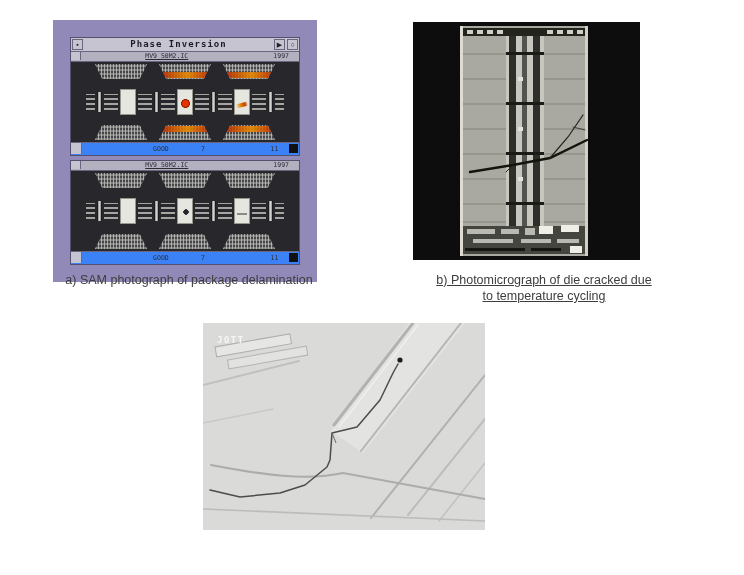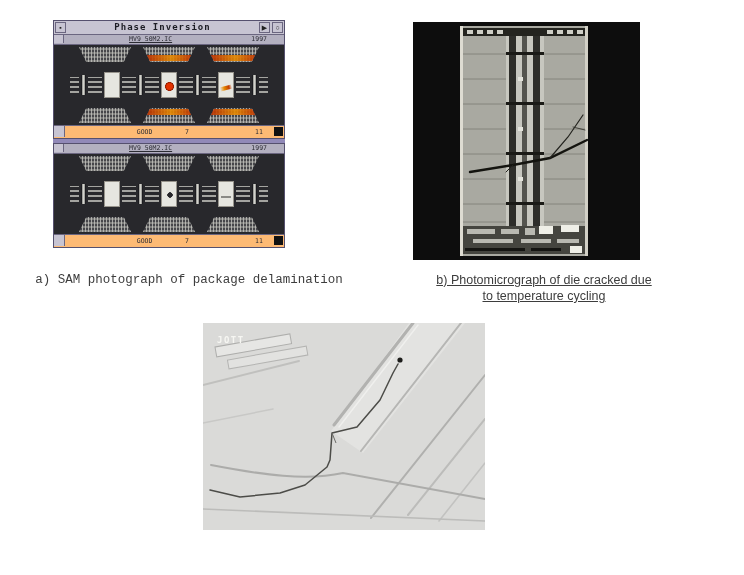--- a/index.html
+++ b/index.html
@@ -1,35 +1,35 @@
 <!DOCTYPE html>
 <html><head>
 <meta charset="utf-8">
 <style>
   html,body{margin:0;padding:0;background:#fff;}
   #page{position:relative;width:744px;height:575px;background:#ffffff;overflow:hidden;
         font-family:"Liberation Sans",sans-serif;}
 
   
-  .sam-block{position:absolute;left:53px;top:20px;width:232px;background:#9189b8;
-             padding:0;display:flex;flex-direction:column;gap:4px;box-sizing:border-box;}
+  .sam-block{position:absolute;left:53px;top:20px;width:264px;background:#9189b8;
+             padding:17px;display:flex;flex-direction:column;gap:4px;box-sizing:border-box;}
   .sam-window{background:#28282c;border:1px solid #55506e;box-sizing:border-box;}
   .titlebar{height:13px;background:#c7c4d2;border-bottom:1px solid #6b6680;
             display:flex;align-items:center;position:relative;}
   .title{flex:1;text-align:center;font-family:"DejaVu Sans Mono",monospace;
          font-size:9px;font-weight:bold;color:#1c1c24;letter-spacing:1px;line-height:13px;}
   .wbtn{width:11px;height:11px;margin:0 1px;background:#c7c4d2;border:1px solid #6b6680;
         box-sizing:border-box;font-size:7px;line-height:9px;text-align:center;color:#222;
         flex:0 0 auto;cursor:default;}
   .subbar{height:9px;background:#b3b0c0;border-bottom:1px solid #6b6680;position:relative;
           font-size:6.5px;color:#2c2c34;font-family:"DejaVu Sans Mono",monospace;}
   .subbar .sq{position:absolute;left:0;top:0;width:9px;height:8px;background:#c7c4d2;
               border-right:1px solid #6b6680;}
   .subbar .file{position:absolute;left:42%;top:0;transform:translateX(-50%);line-height:9px;text-decoration:underline;}
-  .subbar .code{position:absolute;right:17px;top:0;line-height:9px;}
+  .subbar .code{position:absolute;right:10px;top:0;line-height:9px;}
   .content{height:76px;padding:2px 0;display:flex;flex-direction:column;
            justify-content:space-between;align-items:center;background:#28282c;}
 
   .trap-row{display:flex;gap:12px;justify-content:center;}
   .trap{position:relative;width:52px;height:15px;
         background:
           repeating-linear-gradient(90deg, rgba(200,200,195,.75) 0 1px, rgba(0,0,0,0) 1px 3px),
           repeating-linear-gradient(0deg, #7d7d7b 0 2px, #46464a 2px 4px);}
   .trap.down{clip-path:polygon(0 0,100% 0,86% 100%,14% 100%);}
   .trap.up{clip-path:polygon(14% 0,86% 0,100% 100%,0 100%);}
@@ -49,36 +49,36 @@
        box-sizing:border-box;}
   .defect{position:absolute;}
   .win-color .u2 .defect{left:3px;top:9px;width:9px;height:9px;
        background:radial-gradient(circle,#e43200 0 45%,#8c1c00 68%,rgba(0,0,0,0) 72%);}
   .win-color .u3 .defect{left:1px;right:1px;top:13px;height:4px;transform:rotate(-14deg);
        background:linear-gradient(90deg,rgba(0,0,0,0),#e68a00 35%,#c23c00 75%,rgba(0,0,0,0));}
   .win-gray .u2 .defect{left:4px;top:9px;width:8px;height:8px;
        background:radial-gradient(circle,#26262a 0 44%,rgba(0,0,0,0) 52%);}
   .win-gray .u3 .defect{left:2px;right:2px;top:14px;height:2px;background:#8a8a86;}
 
-  .statusbar{height:12px;background:#fdba74;border-top:1px solid #6b6680;position:relative;
+  .statusbar{height:12px;background:#3b82f6;border-top:1px solid #6b6680;position:relative;
              font-size:6.5px;color:#2c2c34;font-family:"DejaVu Sans Mono",monospace;}
   .statusbar .sq{position:absolute;left:0;top:0;width:10px;height:11px;background:#c7c4d2;
                  border-right:1px solid #6b6680;}
   .statusbar .s1{position:absolute;left:36%;line-height:12px;}
   .statusbar .s2{position:absolute;left:57%;line-height:12px;}
   .statusbar .s3{position:absolute;left:70%;line-height:12px;margin-left:40px;}
   .statusbar .corner{position:absolute;right:1px;top:1px;width:9px;height:9px;background:#111;}
 
   
   .die-photo{position:absolute;left:413px;top:22px;width:227px;height:238px;}
   .sem-photo{position:absolute;left:203px;top:323px;width:282px;height:207px;}
 
   
   .cap{position:absolute;color:#3d3d3d;font-size:12.5px;line-height:16px;text-align:center;}
-  .cap-a{left:24px;top:272px;width:330px;font-family:Liberation Mono, monospace;}
+  .cap-a{left:24px;top:272px;width:330px;}
   .cap-b{left:396px;top:272px;width:296px;text-decoration:underline;}
   .cap-c{left:60px;top:535px;width:590px;white-space:pre-wrap;}
 </style>
 </head>
 <body>
 
 <div id="page">
 
   <div class="sam-block">
 

